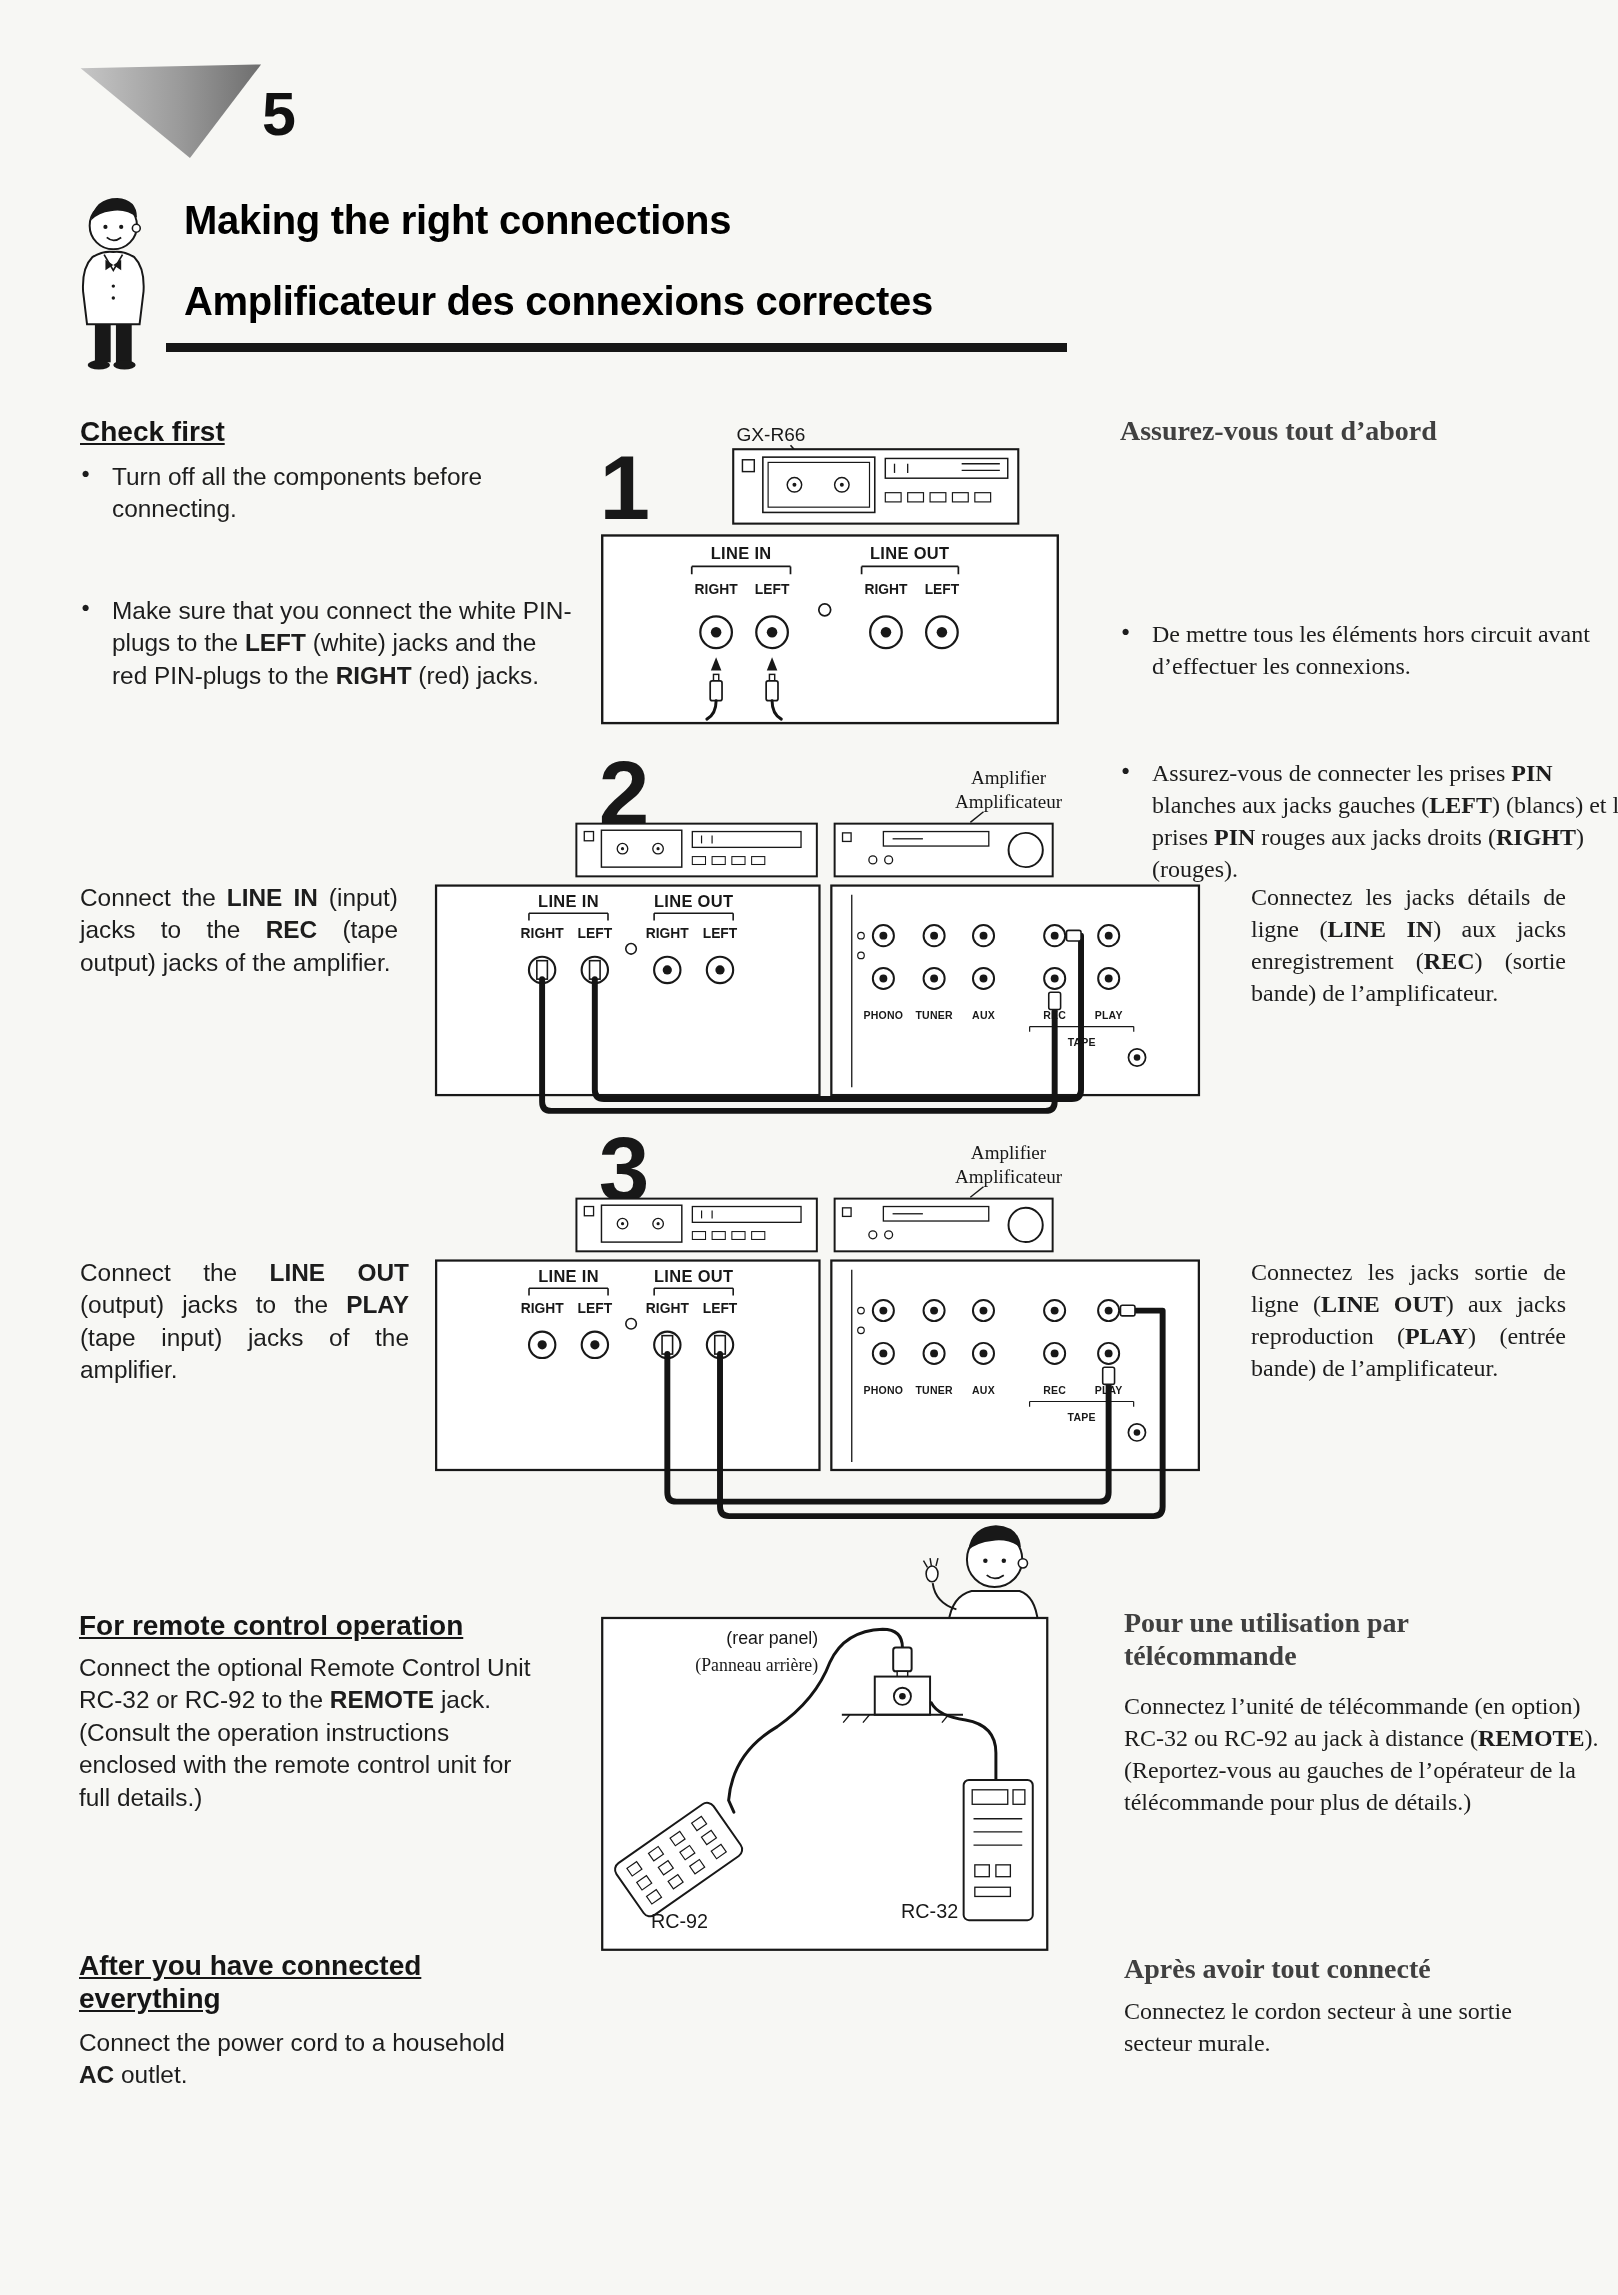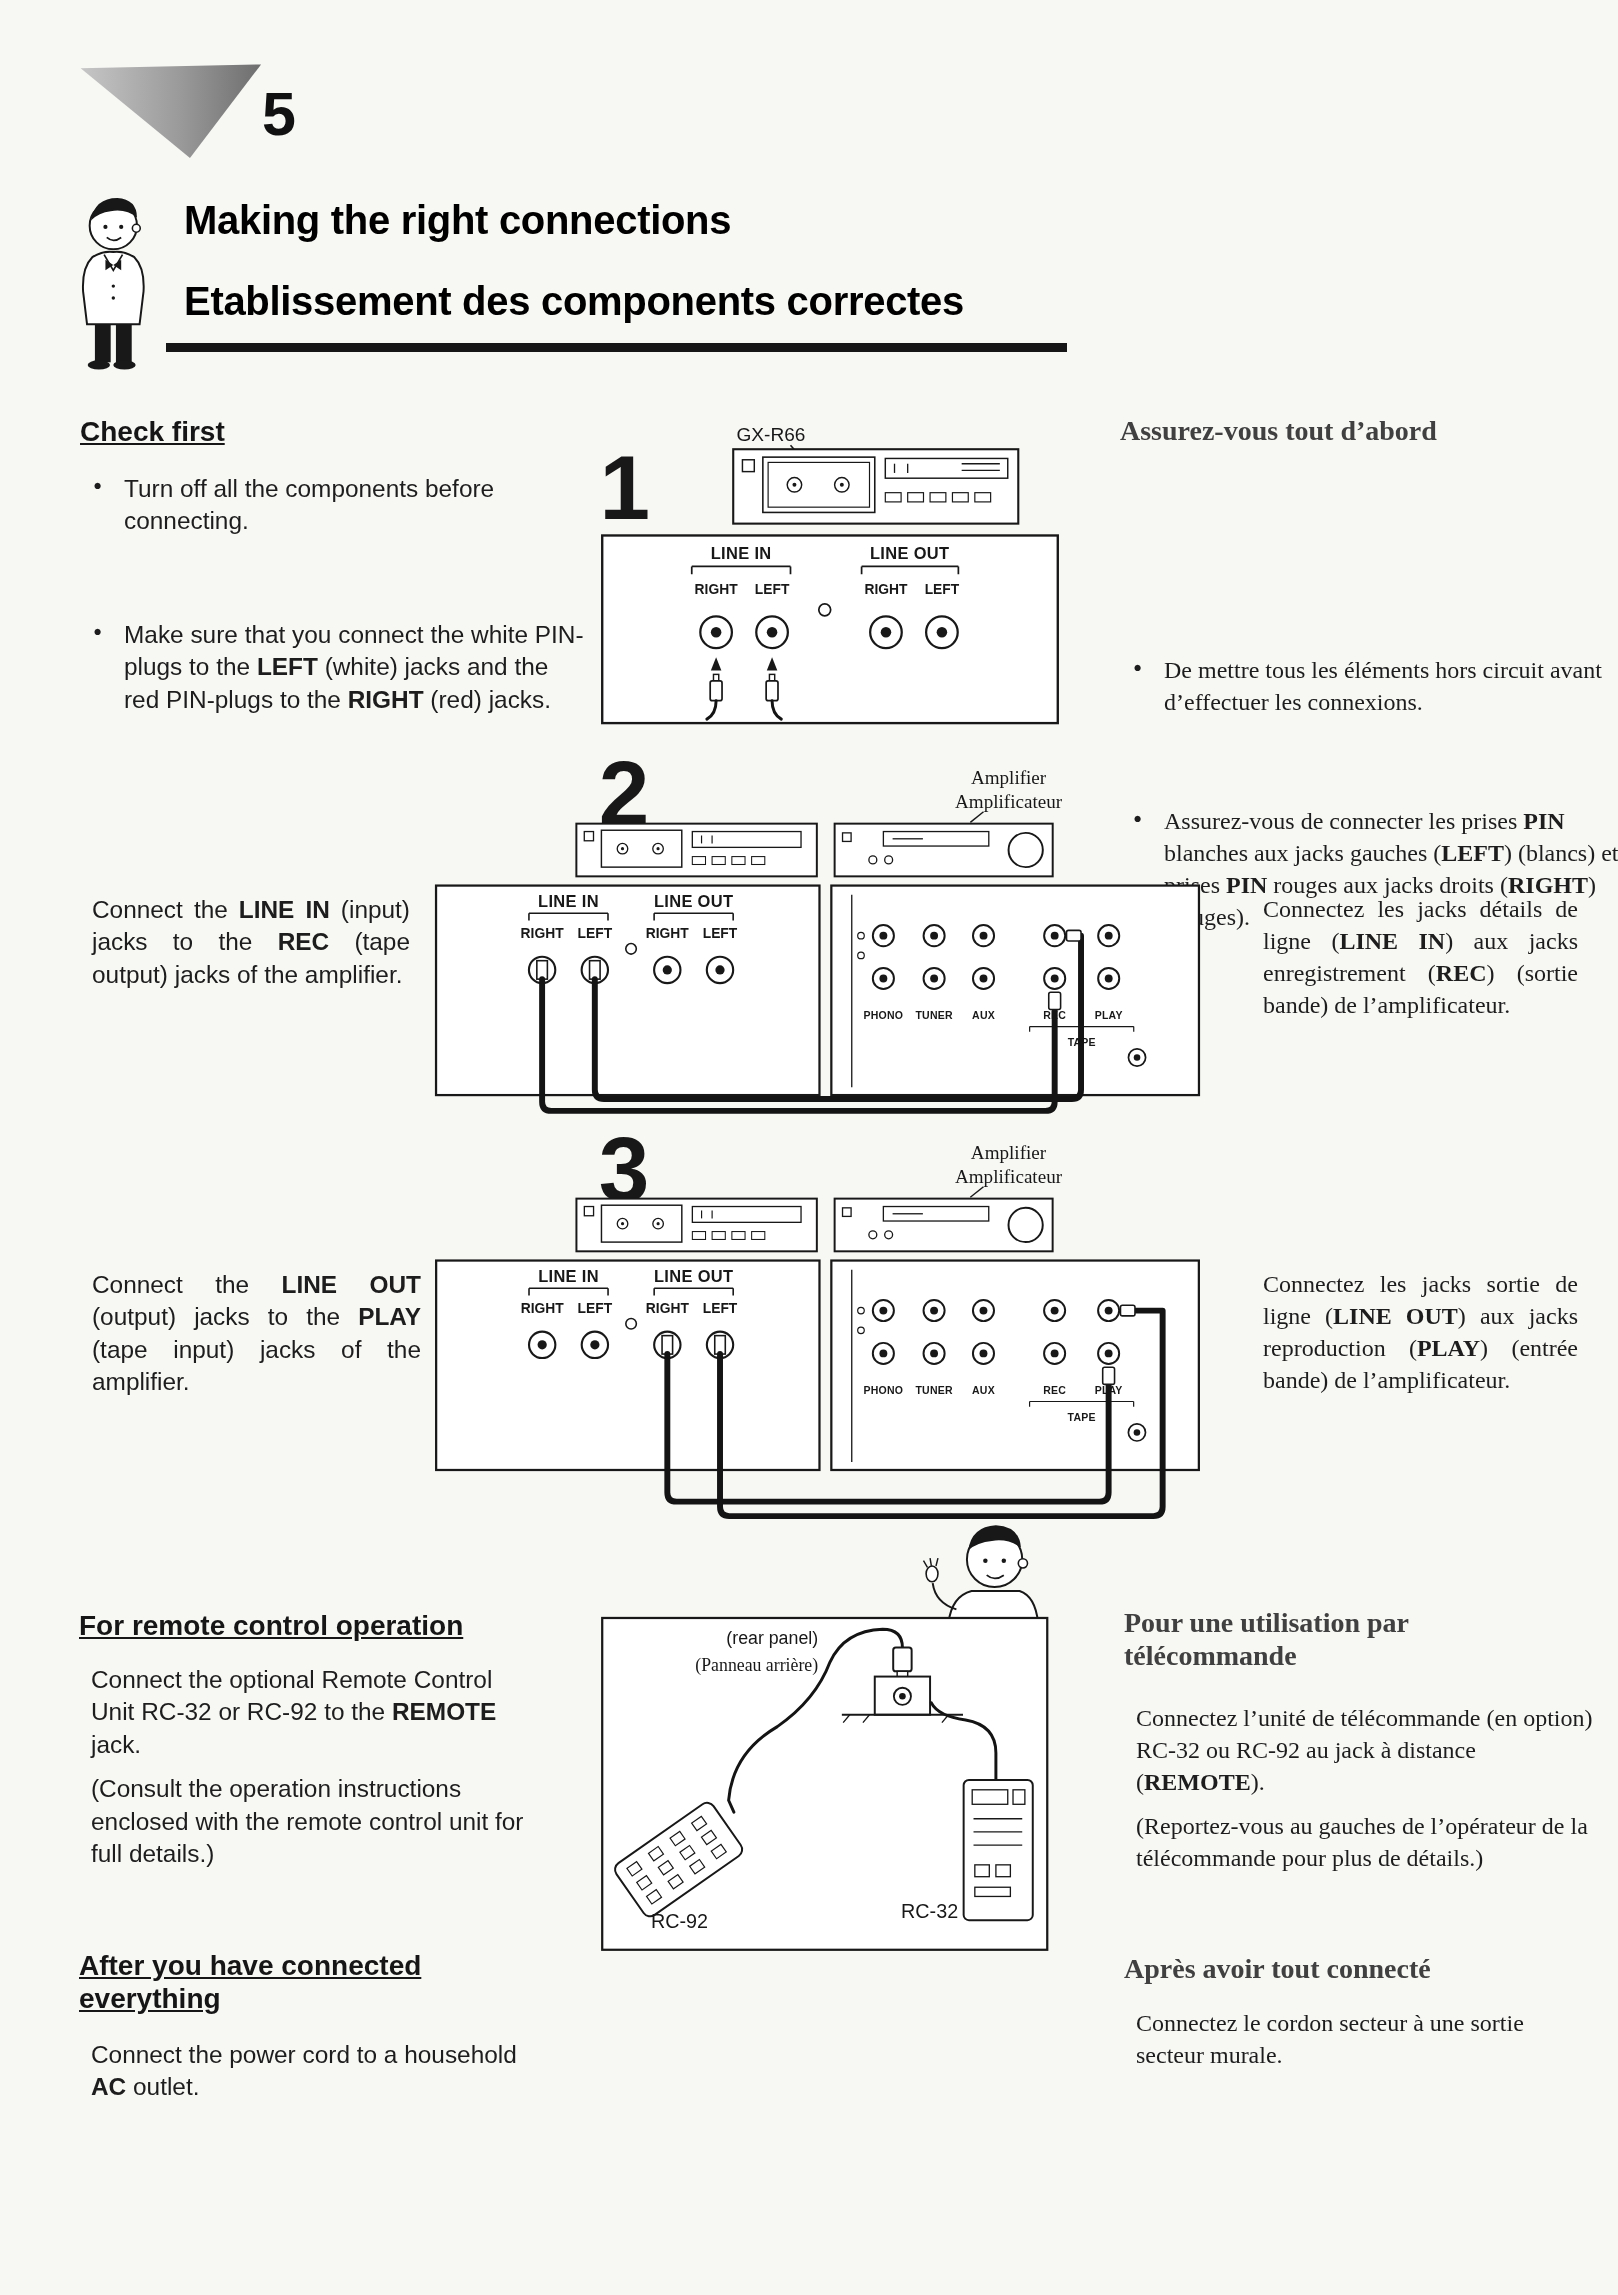--- a/index.html
+++ b/index.html
@@ -5,21 +5,21 @@
   html,body{margin:0;padding:0;}
   body{width:1619px;height:2295px;background:#f7f7f4;position:relative;overflow:hidden;}
   #page{position:absolute;inset:0;color:#1b1b1b;}
   .abs{position:absolute;}
   .title{font:700 40px/1.12 "Liberation Sans",sans-serif;letter-spacing:-0.3px;color:#000000;}
   .h-en{font:700 28px/1.18 "Liberation Sans",sans-serif;color:#161616;text-decoration:underline;}
   .h-fr{font:700 28px/1.18 "Liberation Serif",serif;color:#404040;}
   .b-en{font:400 24.4px/1.33 "Liberation Sans",sans-serif;color:#1d1d1d;}
   .b-fr{font:400 24px/1.33 "Liberation Serif",serif;color:#1d1d1d;}
   .b-en b,.b-fr b{font-weight:700;}
-  p{margin:12px;}
+  p{margin:0;}
   .justify{text-align:justify;}
   .bullet{position:relative;padding-left:32px;}
   .bullet::before{content:"\25CF";position:absolute;left:1.3px;top:2.6px;font-size:14.5px;}
   .pagenum{font:700 61px/1 "Liberation Sans",sans-serif;color:#111;}
   .bar{background:#161616;}
   
   svg{overflow:visible;}
   svg text{font-family:"Liberation Sans",sans-serif;fill:#181818;}
   .big{font-size:138px;font-weight:900;}
   .lbl{font-size:25px;font-weight:700;letter-spacing:.5px;}
@@ -66,21 +66,21 @@
       <path class="fb" d="M84 112 L72 120 L84 128 Z"></path>
     <circle class="fb" cx="72" cy="152" r="2.6"></circle>
       <circle class="fb" cx="72" cy="170" r="2.6"></circle>
     <rect class="fb" x="44" y="210" width="24" height="58"></rect>
       <rect class="fb" x="76" y="210" width="24" height="58"></rect>
     <ellipse class="fb" cx="50" cy="272" rx="17" ry="7"></ellipse>
       <ellipse class="fb" cx="89" cy="272" rx="17" ry="7"></ellipse>
   </svg>
 
   <div class="abs title" style="left:184px;top:198px">Making the right connections</div>
-  <div class="abs title" style="left:184px;top:279px">Etablissement des components correctes</div>
+  <div class="abs title" style="left:184px;top:279px">Amplificateur des connexions correctes</div>
   <div class="abs bar" style="left:166px;top:343px;width:901px;height:9.2px"></div>
 
   <div class="abs h-en" style="left:80px;top:415px">Check first</div>
 
   <p class="abs b-en bullet" style="left:80px;top:461px;width:461px"><span>Turn off all the components before connecting.</span></p>
 
   <p class="abs b-en bullet" style="left:80px;top:530px;width:465px"><span>Make sure that you connect the white PIN-plugs to the </span><b>LEFT</b><span> (white) jacks and the red PIN-plugs to the </span><b>RIGHT</b><span> (red) jacks.</span></p>
 
   <p class="abs b-en justify" style="left:80px;top:882px;width:318px"><span>Connect the </span><b>LINE IN</b><span> (input) jacks to the </span><b>REC</b><span> (tape output) jacks of the amplifier.</span></p>
 

